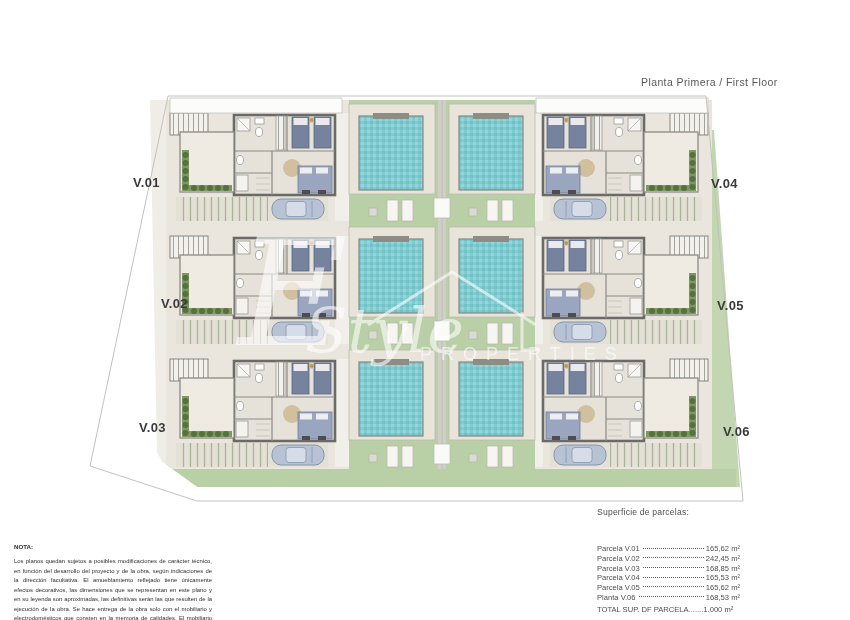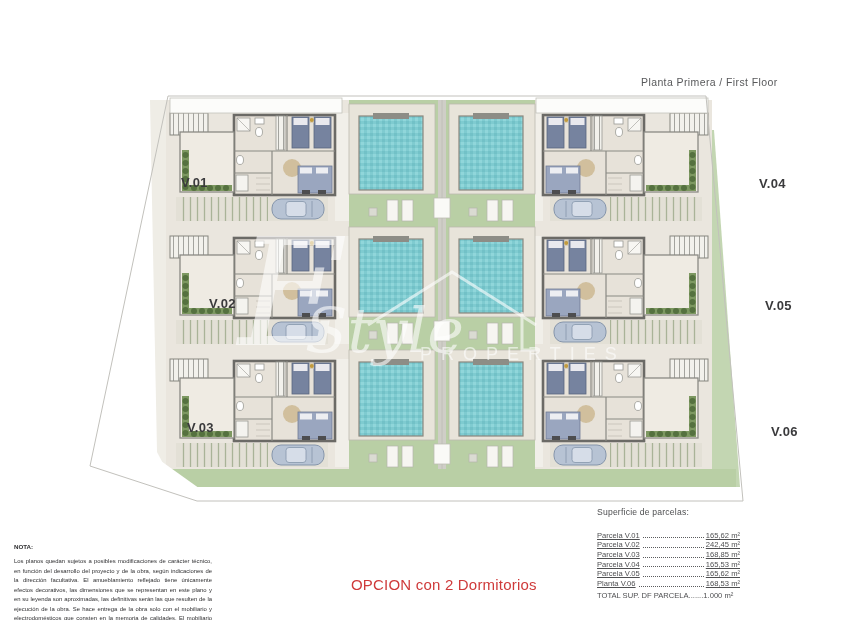--- a/index.html
+++ b/index.html
@@ -5,31 +5,31 @@
   html,body{margin:0;padding:0;background:#ffffff;}
   #stage{
     position:relative;width:850px;height:620px;background:#ffffff;overflow:hidden;
     font-family:"Liberation Sans", sans-serif;color:#3a3a3c;
   }
   .abs{position:absolute;}
   .plan-title{
     left:621px;top:76px;font-size:10.5px;letter-spacing:.4px;color:#58595b;margin-left:20px;
   }
   .unit-label{
-    font-size:13px;font-weight:bold;color:#3a3a3c;letter-spacing:.3px;margin-left:48px;
+    font-size:13px;font-weight:bold;color:#3a3a3c;letter-spacing:.3px;
   }
   .note-block{left:14px;top:543px;width:198px;color:#2f2f31;}
   .note-title{font-size:6.2px;font-weight:bold;margin-bottom:7px;}
   .note-body{font-size:5.9px;line-height:1.62;text-align:justify;}
   .option-text{
     left:351px;top:576px;font-size:15px;color:#cf3a3a;letter-spacing:.2px;
   }
   .areas-block{left:597px;top:507px;width:143px;color:#4e4f51;}
-  .areas-title{font-size:8.6px;margin-bottom:13px;letter-spacing:.2px;}
-  .area-row{display:flex;align-items:flex-end;font-size:7.6px;height:9.7px;text-decoration:underline;}
+  .areas-title{font-size:8.6px;margin-bottom:27px;letter-spacing:.2px;}
+  .area-row{display:flex;align-items:center;font-size:7.6px;height:9.7px;}
   .area-row .leader{flex:1;border-bottom:1.2px dotted #5a5b5d;margin:0 2px 1.5px 3px;}
   .areas-total{font-size:7.6px;margin-top:3px;}
   svg text.wm-script{font-family:"DejaVu Serif", serif;font-style:italic;}
   svg text.wm-caps{font-family:"Liberation Sans", sans-serif;letter-spacing:9px;}
 </style>
 </head>
 <body>
 
 <div id="stage">
 
@@ -183,21 +183,20 @@
   <div class="abs unit-label" style="left:139px;top:420px">V.03</div>
   <div class="abs unit-label" style="left:711px;top:176px">V.04</div>
   <div class="abs unit-label" style="left:717px;top:298px">V.05</div>
   <div class="abs unit-label" style="left:723px;top:424px">V.06</div>
 
   <div class="abs note-block">
     <div class="note-title">NOTA:</div>
     <div class="note-body">Los planos quedan sujetos a posibles modificaciones de carácter técnico, en función del desarrollo del proyecto y de la obra, según indicaciones de la dirección facultativa. El amueblamiento reflejado tiene únicamente efectos decorativos, las dimensiones que se representan en este plano y en su leyenda son aproximadas, las definitivas serán las que resulten de la ejecución de la obra. Se hace entrega de la obra solo con el mobiliario y electrodomésticos que consten en la memoria de calidades. El mobiliario de la cocina y la disposición de los sanitarios puede sufrir ligeras variaciones en función del montaje definitivo.</div>
   </div>
 
-  <div class="abs option-text">OPCION con 2 Dormitorios</div>
 
   <div class="abs areas-block">
     <div class="areas-title">Superficie de parcelas:</div>
     <div class="area-row">
       <span>Parcela V.01</span>
         <span class="leader"></span>
         <span>165,62 m²</span>
     </div>
     <div class="area-row">
       <span>Parcela V.02</span>

